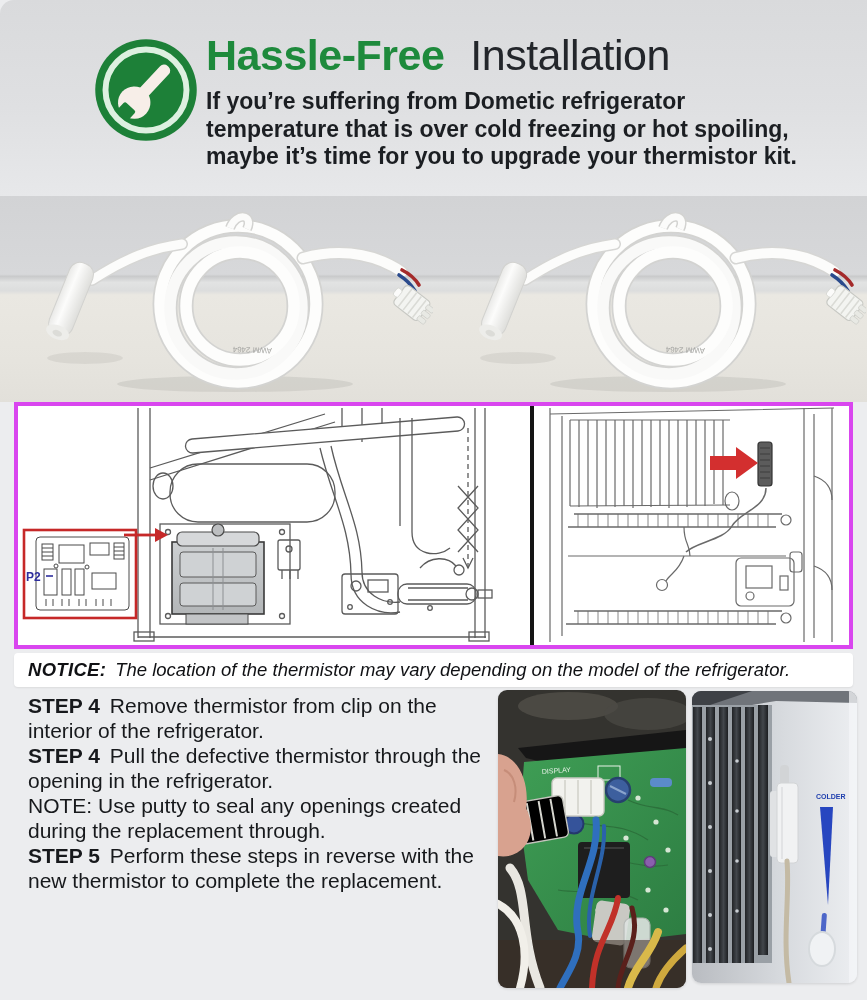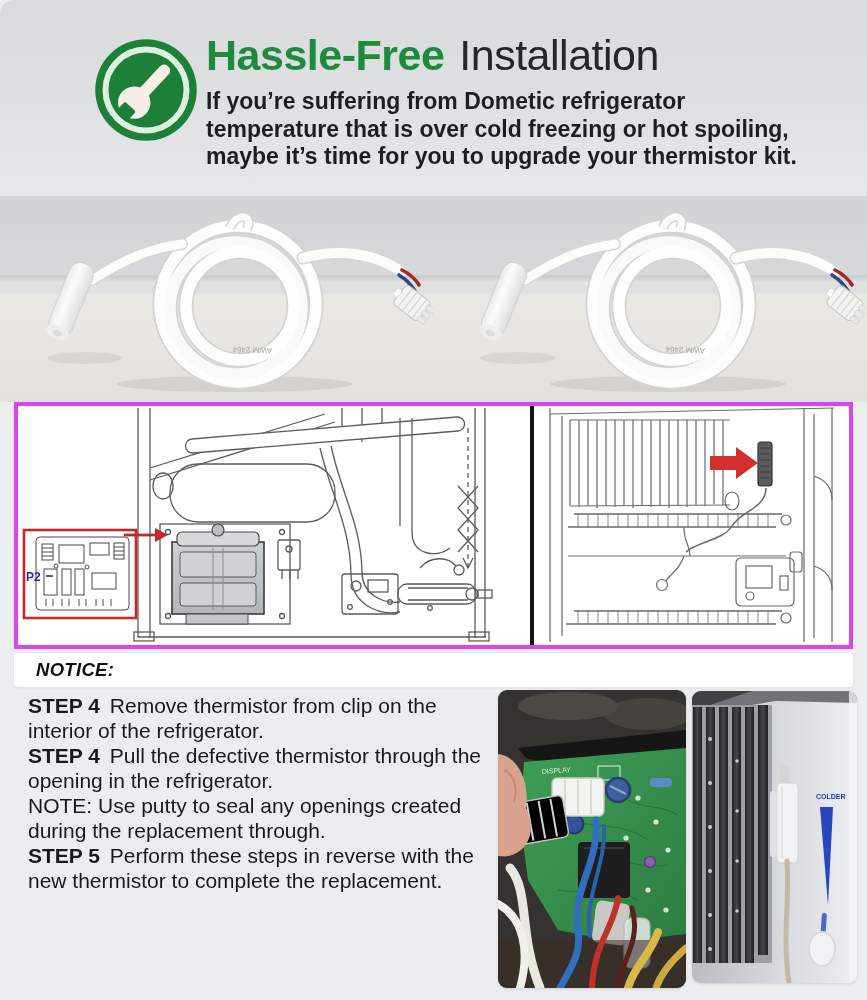--- a/index.html
+++ b/index.html
@@ -9,21 +9,21 @@
   }
   
   .header{
     position:absolute;left:0;top:0;width:867px;height:196px;
     background:linear-gradient(180deg,#d9dadc 0%,#dfe0e2 55%,#e7e8ea 100%);
     border-radius:14px 0 0 0;
   }
   .badge{position:absolute;left:92px;top:36px;width:108px;height:108px;}
   .title{position:absolute;left:206px;top:30px;margin:0;font-size:43px;line-height:50px;letter-spacing:-0.5px;white-space:nowrap;}
   .title .hl{color:#1e8a3c;font-weight:bold;text-align:right;}
-  .title .rest{color:#23262b;font-weight:normal;margin-left:15px;}
+  .title .rest{color:#23262b;font-weight:normal;margin-left:26px;}
   .intro{
     position:absolute;left:206px;top:88px;width:618px;margin:0;
     font-size:23px;line-height:27.5px;color:#1b1e22;font-weight:bold;
   }
   
   .photo-strip{
     position:absolute;left:0;top:196px;width:867px;height:206px;
     background:
       linear-gradient(180deg,
         #d2d3d5 0%, #d7d8da 38%,
@@ -37,21 +37,21 @@
     position:absolute;left:14px;top:402px;width:839px;height:247px;
     background:#ffffff;border:4px solid #d946ef;box-sizing:border-box;
     display:flex;
   }
   .diagram-left{width:512px;height:100%;}
   .diagram-right{flex:1;height:100%;border-left:4px solid #151515;box-sizing:border-box;}
   
   .notice{
     position:absolute;left:14px;top:653px;width:839px;height:34px;
     background:#ffffff;border-radius:4px;box-sizing:border-box;
-    display:flex;align-items:center;padding-left:22px;
+    display:flex;align-items:center;padding-left:14px;
     box-shadow:0 1px 2px rgba(0,0,0,0.08);
     font-style:italic;font-size:18.5px;color:#101114;white-space:nowrap;
   }
   .notice b{margin-right:9px;letter-spacing:0.3px;}
   
   .steps{
     position:absolute;left:28px;top:693px;width:464px;
     font-size:21px;line-height:25px;color:#17191c;
   }
   .steps p{margin:0;}
@@ -299,20 +299,21 @@
       <g>
         <rect x="224" y="36" width="14" height="44" rx="3" fill="#5c5c5c" stroke="#333" stroke-width="1.2"></rect>
         <path d="M226 42 h10 M226 48 h10 M226 54 h10 M226 60 h10 M226 66 h10 M226 72 h10" stroke="#3d3d3d" stroke-width="1"></path>
       </g>
       <polygon points="176,50 202,50 202,41 224,57 202,73 202,64 176,64" fill="#d32f2f"></polygon>
     </svg>
   </div>
 
   <div class="notice">
     <b>NOTICE:</b>
+    <span>The location of the thermistor may vary depending on the model of the refrigerator.</span>
   </div>
 
   <div class="steps">
     <p><b>STEP 4</b><span> Remove thermistor from clip on the interior of the refrigerator.</span></p>
     <p><b>STEP 4</b><span> Pull the defective thermistor through the opening in the refrigerator.</span></p>
     <p><span>NOTE: Use putty to seal any openings created during the replacement through.</span></p>
     <p><b>STEP 5</b><span> Perform these steps in reverse with the new thermistor to complete the replacement.</span></p>
   </div>
 
   <div class="photo-pcb">

